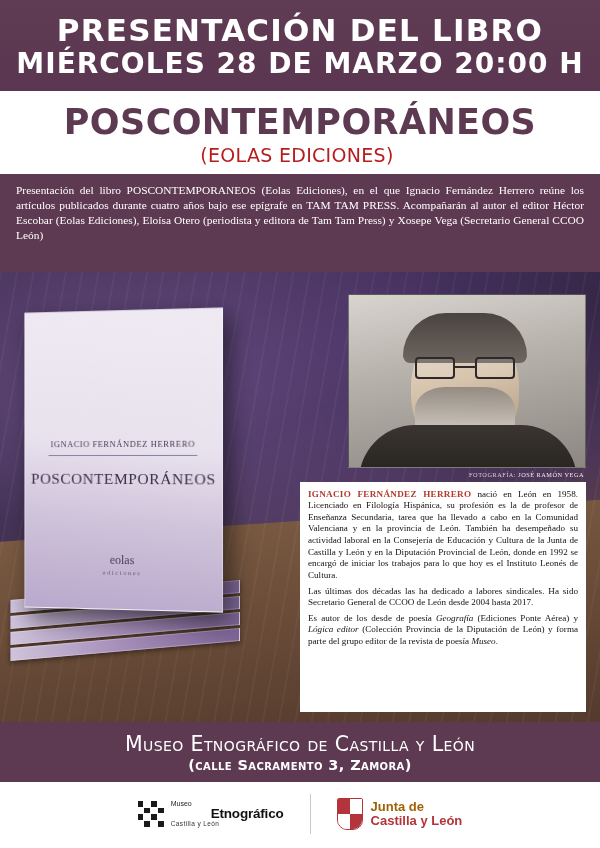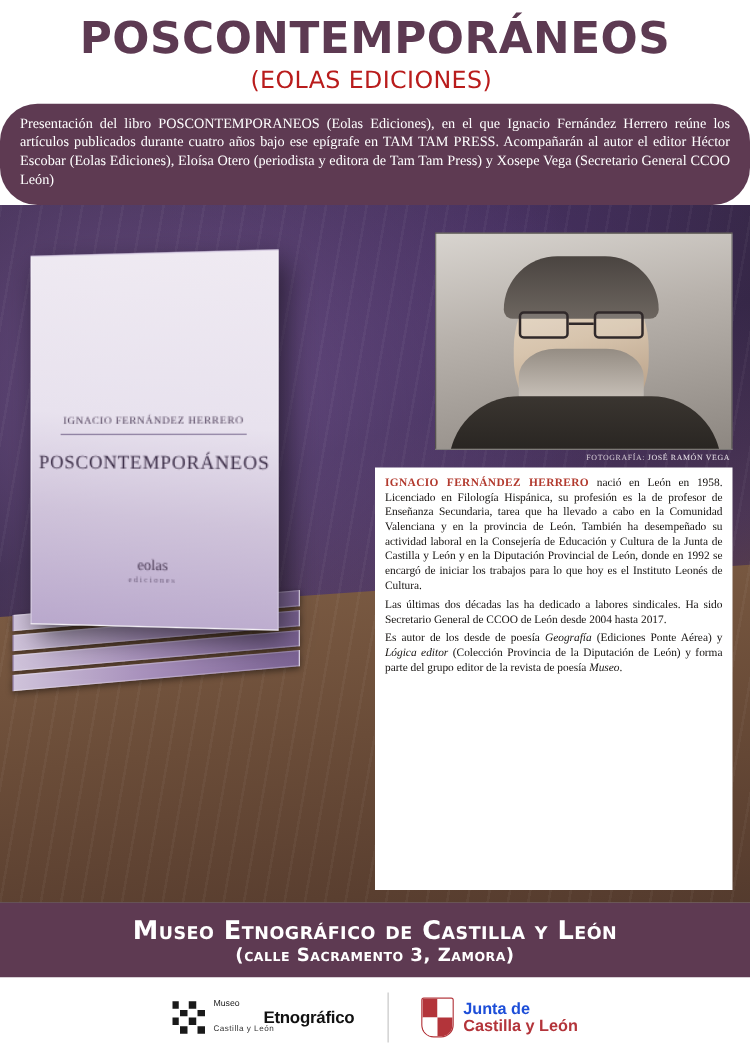--- a/index.html
+++ b/index.html
@@ -75,23 +75,22 @@
   }
 
   
   .intro {
     background: #5e3a52;
     color: #ffffff;
     font-family: "Liberation Serif", serif;
     font-size: 11.4px;
     line-height: 1.32;
     text-align: justify;
-    padding: 9px 16px 12px 16px;
+    padding: 9px 16px 28px 16px;
     flex: 0 0 auto;
-    border-radius: 30px;
   }
 
   
   .middle {
     position: relative;
     flex: 1 1 auto;
     background: #2a2030;
     overflow: hidden;
   }
   .bgphoto {
@@ -284,21 +283,21 @@
   
   .venue {
     background: #5e3a52;
     color: #ffffff;
     text-align: center;
     padding: 10px 6px 9px 6px;
     flex: 0 0 auto;
   }
   .venue .v1 {
     font-family: "DejaVu Sans", sans-serif;
-    font-weight: bold;
+    font-weight: normal;
     font-size: 20.5px;
     letter-spacing: 0.4px;
     font-variant: small-caps;
     white-space: nowrap;
   }
   .venue .v2 {
     font-family: "DejaVu Sans", sans-serif;
     font-weight: bold;
     font-size: 14.5px;
     letter-spacing: 0.4px;
@@ -342,28 +341,32 @@
     border-radius: 2px 2px 10px 10px;
     display: grid;
     grid-template-columns: 1fr 1fr;
     grid-template-rows: 1fr 1fr;
     overflow: hidden;
   }
   .logo-junta .shield i { display:block; }
   .logo-junta .shield .c1 { background:#b3343a; }
   .logo-junta .shield .c2 { background:#ffffff; }
   .logo-junta .jt { line-height: 1.05; }
-  .logo-junta .jt .j1 { font-family:"Liberation Sans", sans-serif; font-size: 13px; color:#1d4ed8; font-weight: bold; }
+  .logo-junta .jt .j1 { font-family:"Liberation Sans", sans-serif; font-size: 13px; color:#a16207; font-weight: bold; }
   .logo-junta .jt .j2 { font-family:"Liberation Sans", sans-serif; font-size: 13px; color:#b3343a; font-weight: bold; }
 </style>
 </head>
 <body>
 
 <div class="poster">
 
+  <div class="header">
+    <div class="line1">PRESENTACIÓN DEL LIBRO</div>
+    <div class="line2">MIÉRCOLES 28 DE MARZO 20:00 H</div>
+  </div>
 
   <div class="titleblock">
     <div class="maintitle">POSCONTEMPORÁNEOS</div>
     <div class="subtitle">(EOLAS EDICIONES)</div>
   </div>
 
   <div class="intro">Presentación del libro POSCONTEMPORANEOS (Eolas Ediciones), en el que Ignacio Fernández Herrero reúne los artículos publicados durante cuatro años bajo ese epígrafe en TAM TAM PRESS. Acompañarán al autor el editor Héctor Escobar (Eolas Ediciones), Eloísa Otero (periodista y editora de Tam Tam Press) y Xosepe Vega (Secretario General CCOO León)</div>
 
   <div class="middle">
     <div class="bgphoto"></div>

